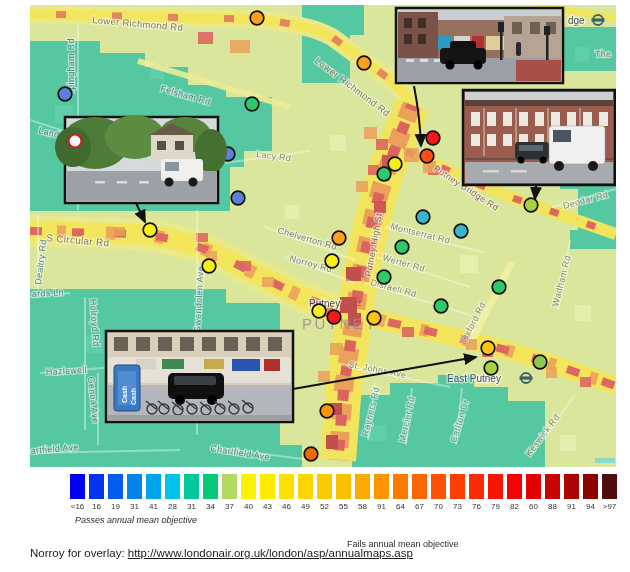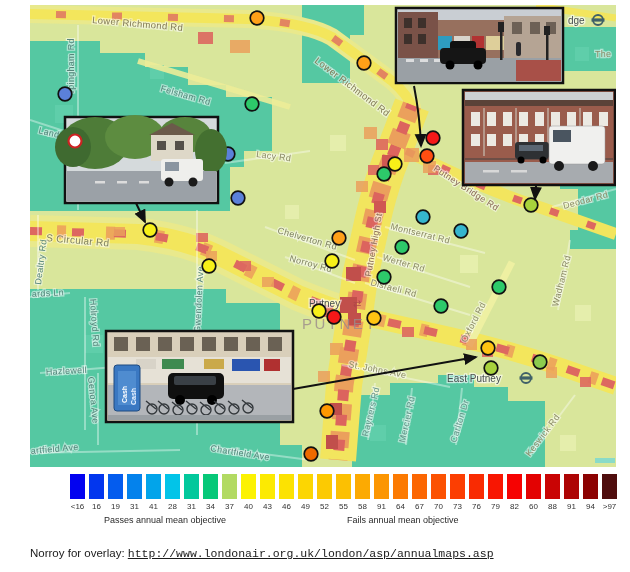--- a/index.html
+++ b/index.html
@@ -6,24 +6,24 @@
   .page{position:relative;width:630px;height:572px;background:#fff;overflow:hidden;
         font-family:"Liberation Sans",sans-serif;}
   .map-wrap{position:absolute;left:30px;top:5px;width:586px;height:462px;}
   svg text{font-family:"Liberation Sans",sans-serif;}
   .legend{position:absolute;left:0;top:470px;width:630px;height:62px;}
   #legend-row{position:absolute;left:68px;top:4px;display:flex;}
   .stop{width:19px;display:flex;flex-direction:column;align-items:center;}
   .swatch{width:15px;height:25px;}
   .stop-label{font-size:8px;color:#333;margin-top:3px;white-space:nowrap;}
   .cap{position:absolute;top:45px;font-size:9px;color:#2a2a2a;}
-  #cap-pass{left:104px;}
-  #cap-fail{left:347px;}
+  #cap-pass{left:75px;font-style:italic;}
+  #cap-fail{left:347px;margin-top:24px;}
   .source{position:absolute;left:30px;top:547px;font-size:11.5px;color:#1a1a1a;}
-  .source a{color:#1a1a1a;text-decoration:underline;font-family:Liberation Mono, monospace;}
+  .source a{color:#1a1a1a;text-decoration:underline;}
 </style>
 </head>
 <body>
 
 <div class="page">
 
   <div class="map-wrap">
     <svg viewBox="0 0 586 462" width="586" height="462">
       <defs>
         <marker id="ah" markerWidth="9" markerHeight="9" refX="6" refY="3" orient="auto">

